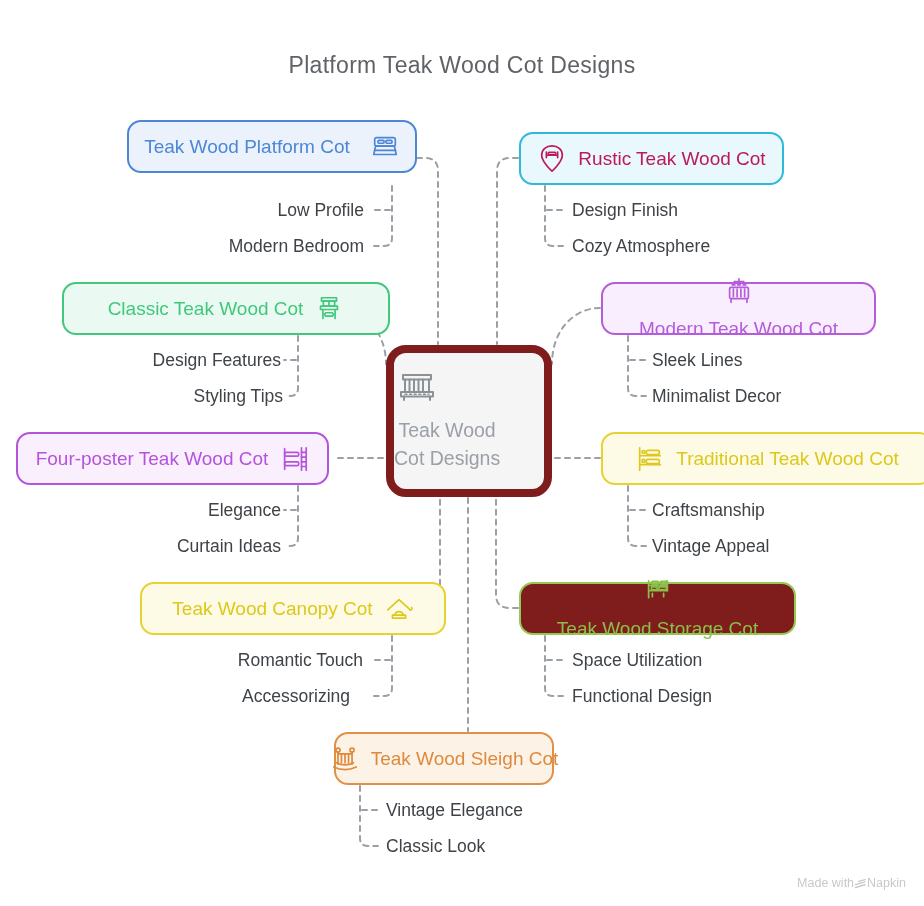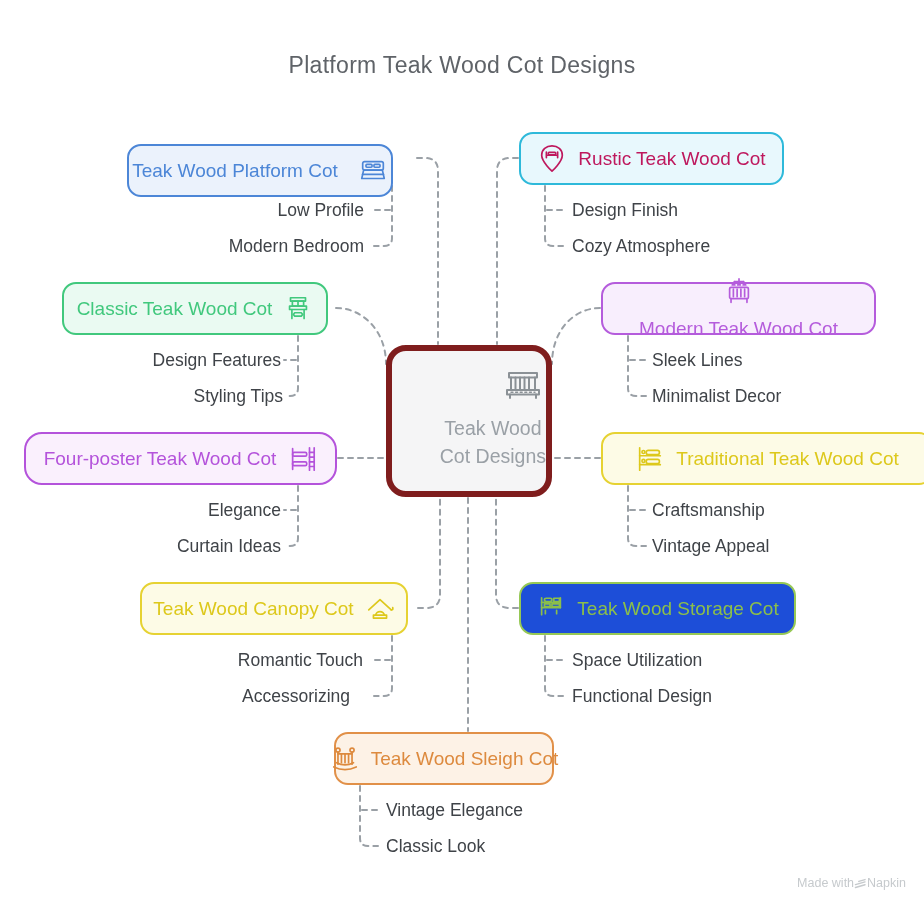--- a/index.html
+++ b/index.html
@@ -6,33 +6,33 @@
   .canvas{position:relative;width:924px;height:906px;background:#ffffff;overflow:hidden;
           font-family:"Liberation Sans", sans-serif;}
   .title{position:absolute;top:52px;left:0;width:100%;text-align:center;
          font-size:23px;color:#5f6368;letter-spacing:.3px;}
   .wires{position:absolute;left:0;top:0;pointer-events:none;}
   .wire{stroke:#9aa0a6;stroke-width:2;fill:none;stroke-dasharray:5 5;stroke-linecap:round;}
   .node{position:absolute;height:53px;border:2px solid;border-radius:14px;box-sizing:border-box;
         display:flex;align-items:center;justify-content:center;gap:11px;font-size:19px;
         white-space:nowrap;cursor:default;}
   .node svg{flex:0 0 auto;display:block;}
-  .n0{left:127px;top:144px;width:266px;gap:20px;}
+  .n0{left:127px;top:120px;width:290px;gap:20px;}
   .n1{left:519px;top:132px;width:265px;}
-  .n2{left:62px;top:282px;width:266px;}
+  .n2{left:62px;top:282px;width:328px;}
   .n3{left:601px;top:282px;width:275px;}
-  .n4{left:24px;top:432px;width:313px;border-radius:18px;}
+  .n4{left:16px;top:432px;width:313px;}
   .n5{left:601px;top:432px;width:332px;}
-  .n6{left:140px;top:582px;width:268px;}
+  .n6{left:140px;top:582px;width:306px;}
   .n7{left:519px;top:582px;width:277px;}
   .n8{left:334px;top:732px;width:220px;}
   .sub{position:absolute;font-size:17.5px;color:#3f4348;line-height:24px;height:24px;white-space:nowrap;}
   .center{position:absolute;left:386px;top:345px;width:166px;height:152px;box-sizing:border-box;
-          border:6px solid #7f1d1d;border-radius:20px;background:#f5f5f6;
-          display:flex;flex-direction:column;align-items:flex-end;}
+          border:8px solid #7f1d1d;border-radius:20px;background:#f5f5f6;
+          display:flex;flex-direction:column;align-items:flex-start;}
   .center .ctext{margin-top:6px;text-align:center;font-size:19.5px;line-height:27.5px;color:#9aa0a6;}
   .center svg{margin-top:18px;}
   .watermark{position:absolute;right:18px;bottom:16px;display:flex;align-items:center;
              font-size:12.5px;color:#c6cacd;}
   .icn{stroke:currentColor;fill:none;stroke-width:1.8;stroke-linecap:round;stroke-linejoin:round;}
   .icn-gray{stroke:#8b9196;fill:none;stroke-width:2;stroke-linecap:round;stroke-linejoin:round;}
 </style>
 </head>
 <body>
 
@@ -157,21 +157,21 @@
   <div class="node n6" style="border-color: rgb(230, 210, 50); background-color: rgb(253, 251, 230); color: rgb(221, 200, 27);">
     <span>Teak Wood Canopy Cot</span>
     <svg class="icn" width="30" height="30" viewBox="0 0 32 32">
       <path d="M4 17 L16 6 L28 17"></path>
       <path d="M28 17 q2.2 .3 1.6 -2.4"></path>
       <path d="M11.5 22.5 a4.5 3.8 0 0 1 9 0"></path>
       <rect x="9" y="22.5" width="14" height="3.2"></rect>
     </svg>
   </div>
 
-  <div class="node n7" style="border-color: rgb(150, 200, 85); background-color: #1d4ed8; color: rgb(140, 191, 74);">
+  <div class="node n7" style="border-color: rgb(150, 200, 85); background-color: #7f1d1d; color: rgb(140, 191, 74); flex-direction: column;">
     <svg class="icn" width="30" height="30" viewBox="0 0 32 32">
       <path d="M6 4 V22"></path>
       <rect x="9" y="4.5" width="8" height="3.5" rx="1.8"></rect>
       <rect x="19" y="4.5" width="6" height="3.5"></rect>
       <path d="M6 9 H26 M26 4 V14.5"></path>
       <rect x="9" y="10.5" width="6" height="3"></rect>
       <rect x="17" y="10.5" width="8" height="3"></rect>
       <path d="M6 14.5 H26"></path>
       <path d="M10 17.5 V21 M22 17.5 V21"></path>
     </svg>

